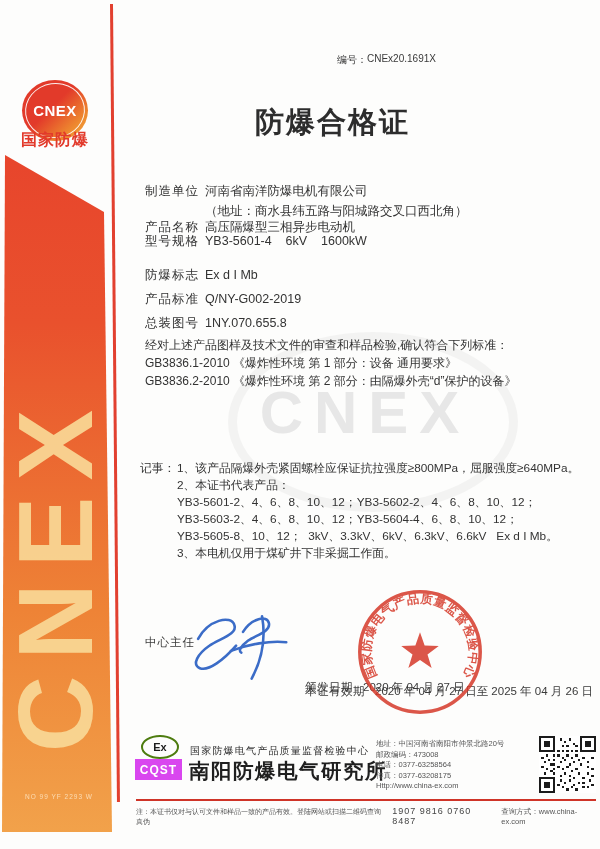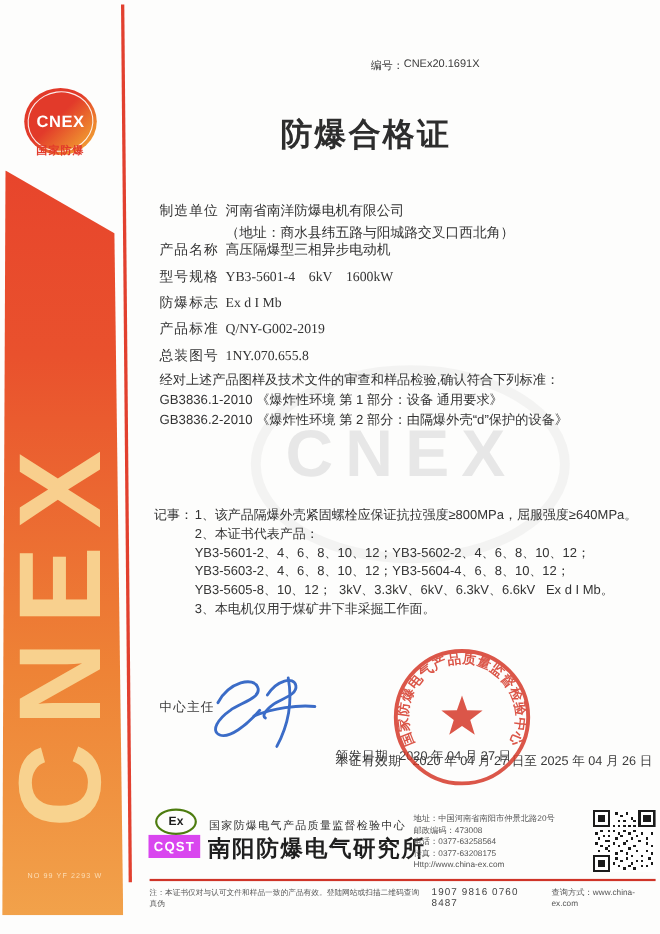--- a/index.html
+++ b/index.html
@@ -36,21 +36,21 @@
   }
   .logo-ring{position:absolute;left:3px;top:3px;right:3px;bottom:3px;
     border:1.5px solid rgba(255,255,255,0.9);border-radius:50%;transform:rotate(-8deg);}
   .logo-text{
     position:absolute;left:0;top:0;width:100%;height:100%;
     display:flex;align-items:center;justify-content:center;
     color:#fff;font-weight:800;font-size:15px;letter-spacing:.5px;
   }
   .logo-caption{
     position:absolute;left:20px;top:130px;width:70px;text-align:center;
-    font-size:10px;font-weight:bold;color:#e23a2b;letter-spacing:1px;
+    font-size:16px;font-weight:bold;color:#e23a2b;letter-spacing:1px;
   }
   
   .wm-ring{
     position:absolute;left:228px;top:332px;width:272px;height:162px;
     border:9px solid rgba(214,214,214,0.24);border-radius:50%;
   }
   .wm-text{
     position:absolute;left:205px;top:378px;width:320px;text-align:center;
     font-size:60px;font-weight:bold;letter-spacing:11px;
     color:rgba(188,188,188,0.32);
@@ -58,21 +58,21 @@
   
   .cert-no{position:absolute;left:337px;top:53px;font-size:10px;display:flex;}
   .title{
     position:absolute;left:135px;top:103px;width:395px;text-align:center;
     font-size:29px;font-weight:bold;letter-spacing:2px;color:#2d2d2d;
   }
   
   .fields{position:absolute;left:145px;top:177px;width:440px;font-size:12.5px;}
   .frow{position:absolute;left:0;display:flex;line-height:16px;}
   .flabel{width:60px;flex-shrink:0;letter-spacing:1px;color:#333;}
-  .fvalue{white-space:pre-wrap;color:#333;font-family:Liberation Serif, serif;}
+  .fvalue{white-space:pre-wrap;color:#333;}
   .faddr{left:60px;}
   
   .standards{position:absolute;left:145px;top:336px;width:440px;font-size:12px;line-height:18px;color:#333;}
   
   .notes{position:absolute;left:140px;top:460px;width:450px;display:flex;font-size:11.8px;color:#333;}
   .notes-label{width:37px;flex-shrink:0;line-height:17px;}
   .notes-lines{line-height:17px;}
   .notes-lines div{white-space:pre-wrap;}
   
   .director{position:absolute;left:145px;top:635px;font-size:11.5px;letter-spacing:1px;}
@@ -136,21 +136,21 @@
       <span class="flabel">制造单位</span>
       <span class="fvalue">河南省南洋防爆电机有限公司</span>
     </div>
     <div class="frow faddr" style="top:26px">
       <span class="fvalue">（地址：商水县纬五路与阳城路交叉口西北角）</span>
     </div>
     <div class="frow" style="top:42px">
       <span class="flabel">产品名称</span>
       <span class="fvalue">高压隔爆型三相异步电动机</span>
     </div>
-    <div class="frow" style="top:66px">
+    <div class="frow" style="top:56px">
       <span class="flabel">型号规格</span>
       <span class="fvalue">YB3-5601-4    6kV    1600kW</span>
     </div>
     <div class="frow" style="top:90px">
       <span class="flabel">防爆标志</span>
       <span class="fvalue">Ex d I Mb</span>
     </div>
     <div class="frow" style="top:114px">
       <span class="flabel">产品标准</span>
       <span class="fvalue">Q/NY-G002-2019</span>

